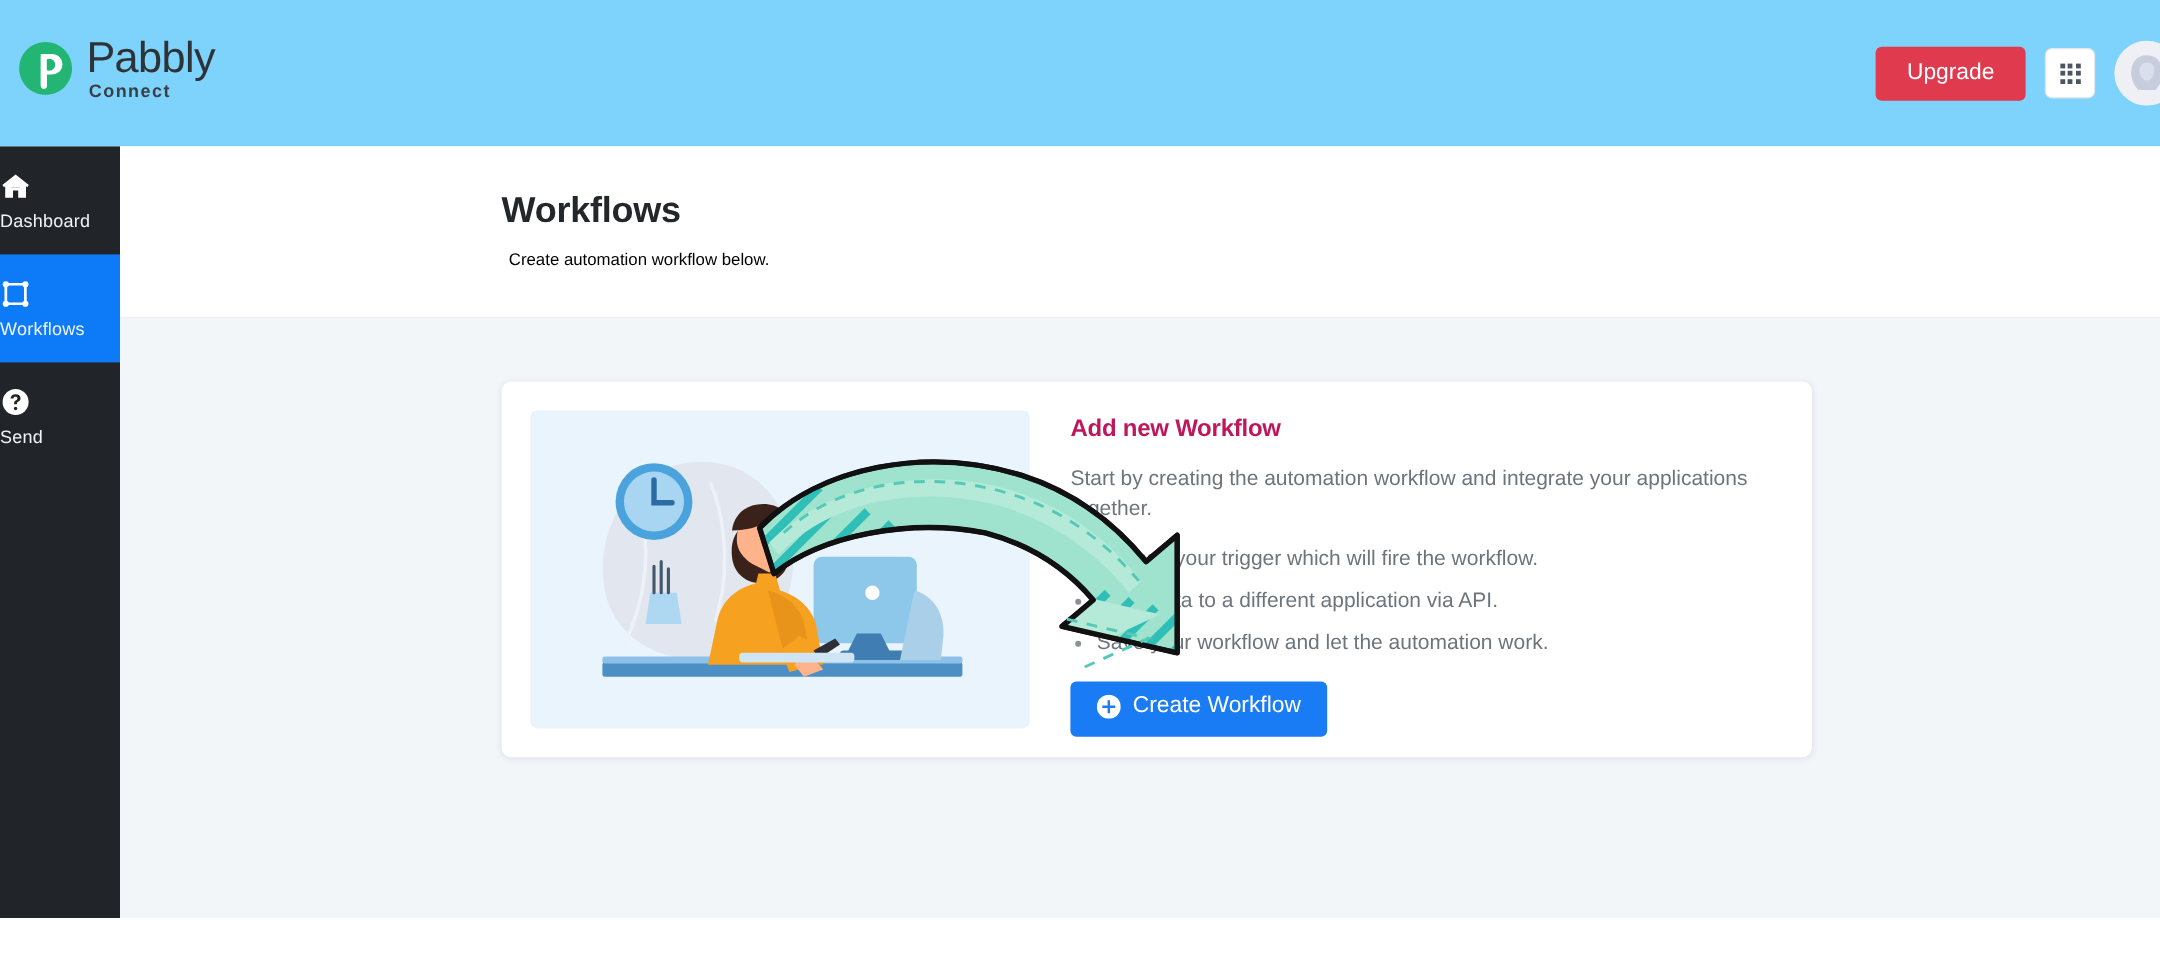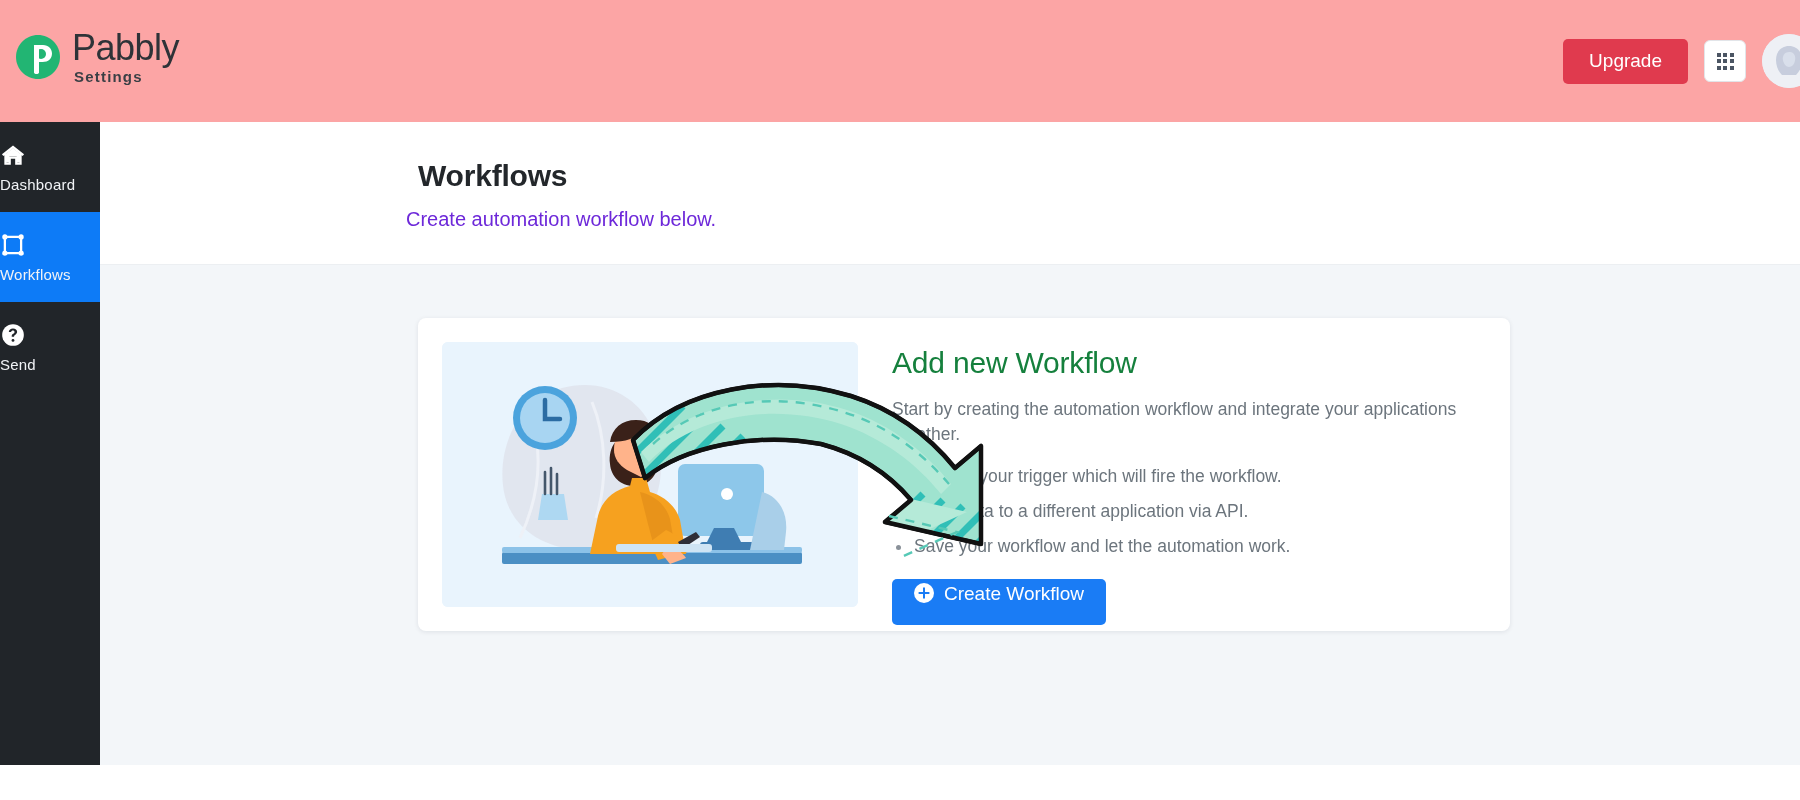--- a/index.html
+++ b/index.html
@@ -7,21 +7,21 @@
     width: 1800px; height: 800px;
     background: #ffffff;
     font-family: "Liberation Sans", sans-serif;
     overflow: hidden;
   }
   .app { position: relative; width: 1800px; height: 800px; background:#ffffff; }
 
   
   .topbar {
     position: absolute; left: 0; top: 0; width: 1800px; height: 122px;
-    background: #fca5a5; display: flex; align-items: center;
+    background: #7dd3fc; display: flex; align-items: center;
   }
   .logo-wrap {
     position: absolute; left: 14px; top: 30px;
     display: flex; align-items: center; gap: 10px;
   }
   .logo-mark { width: 48px; height: 48px; position: relative; }
   .logo-text { display: flex; flex-direction: column; line-height: 1; }
   .logo-title {
     font-size: 36px; letter-spacing: -0.5px; color: #2e3338; font-weight: 400;
   }
@@ -71,22 +71,22 @@
   
   .page-head {
     position: absolute; left: 100px; top: 122px; width: 1700px; height: 143px;
     background: #ffffff; border-bottom: 1px solid #eceff2;
   }
   .page-title {
     position: absolute; left: 318px; top: 37px;
     font-size: 30px; font-weight: 700; color: #23272b; letter-spacing: -0.2px;
   }
   .page-sub {
-    position: absolute; left: 306px; top: 86px;
-    font-size: 20px; color: #6d28d9;
+    position: absolute; left: 324px; top: 86px;
+    font-size: 14px; color: #000000;
   }
 
   
   .content {
     position: absolute; left: 100px; top: 265px; width: 1700px; height: 500px;
     background: #f3f6f9;
   }
 
   .card {
     position: absolute; left: 318px; top: 53px; width: 1092px; height: 313px;
@@ -96,39 +96,39 @@
   .card-inner { display: flex; padding: 24px; gap: 34px; height: 100%; }
 
   .illus {
     position: relative; width: 416px; height: 265px; border-radius: 6px;
     background: #e9f4fd; overflow: visible; flex: 0 0 416px;
   }
   .illus-clip { position:absolute; inset:0; border-radius:6px; overflow:hidden; }
 
   .card-body { flex: 1; position: relative; padding-top: 4px; }
   .card-title {
-    font-size: 30px; font-weight: 400; color: #15803d; letter-spacing: -.2px;
+    font-size: 20px; font-weight: 700; color: #be185d; letter-spacing: -.2px;
   }
   .card-desc {
     margin-top: 17px; font-size: 17.5px; line-height: 1.45; color: #6c757d;
     max-width: 600px;
   }
   .bullets { margin-top: 18px; list-style: none; }
   .bullets li {
     position: relative; padding-left: 22px; margin-bottom: 14px;
     font-size: 17.5px; color: #6c757d;
   }
   .bullets li::before {
     content: ""; position: absolute; left: 4px; top: 9px;
     width: 5px; height: 5px; border-radius: 50%; background: #8a9199;
   }
   .btn-create {
-    margin-top: 8px; display: inline-flex; align-items: flex-start; gap: 10px;
+    margin-top: 8px; display: inline-flex; align-items: flex-end; gap: 10px;
     background: #1a7cf5; color: #fff; border: none; border-radius: 5px;
-    height: 46px; padding: 4px 22px; font-size: 19px; cursor: pointer;
+    height: 46px; padding: 15px 22px; font-size: 19px; cursor: pointer;
     font-family: "Liberation Sans", sans-serif;
   }
   .plus-icon { width: 20px; height: 20px; display: block; }
 
   
   .bottom-strip {
     position: absolute; left: 0; top: 765px; width: 1800px; height: 35px; background: #ffffff;
   }
 </style>
 </head>
@@ -142,21 +142,21 @@
       <span class="logo-mark">
         <svg viewBox="0 0 48 48" width="48" height="48">
           <path d="M24 2C11.8 2 2 11.8 2 24s9.8 22 22 22 22-9.8 22-22S36.2 2 24 2z" fill="#22b573"></path>
           <path d="M19 12h10c5.5 0 9 3.6 9 8.6 0 5.1-3.7 8.5-9.4 8.5H25v9.4c0 1.4-1.1 2.5-2.5 2.5S20 39.9 20 38.5V13.5c0-.8.5-1.5-1-1.5z" fill="#ffffff"></path>
           <circle cx="27" cy="21" r="5" fill="#22b573"></circle>
           <rect x="20" y="12" width="5" height="29" rx="2.5" fill="#ffffff"></rect>
         </svg>
       </span>
       <span class="logo-text">
         <span class="logo-title">Pabbly</span>
-        <span class="logo-sub">Settings</span>
+        <span class="logo-sub">Connect</span>
       </span>
     </div>
 
     <div class="topbar-right">
       <button class="btn-upgrade">Upgrade</button>
 
       <div class="btn-apps">
         <span class="apps-grid">
           <i></i>
             <i></i>

